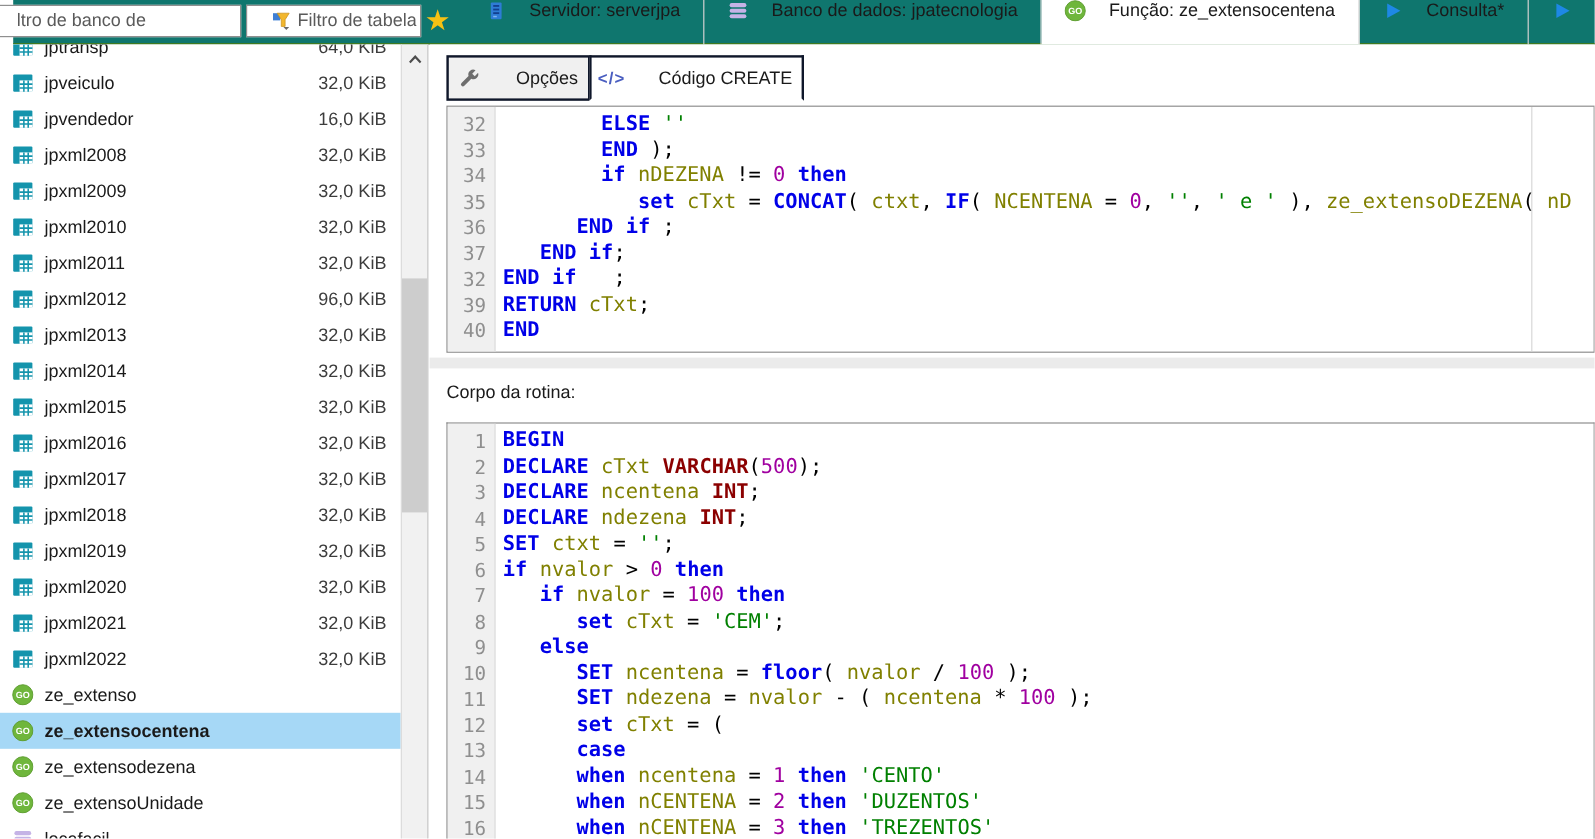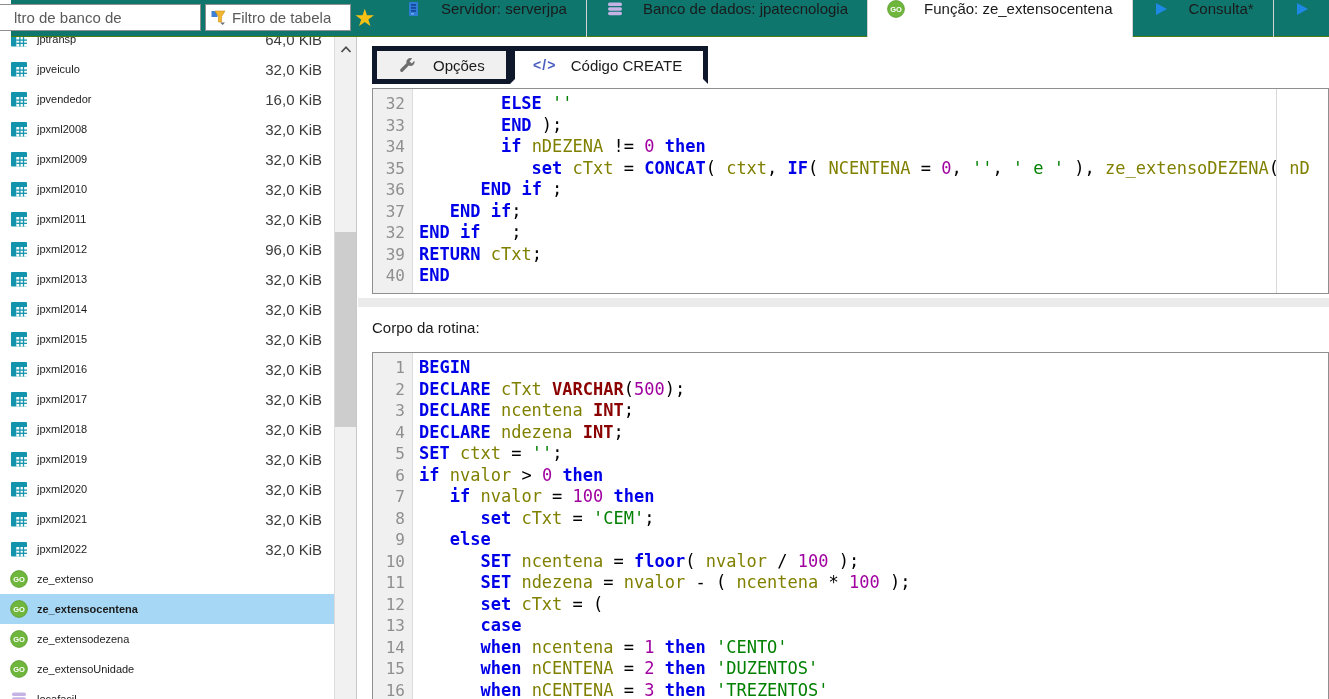--- a/index.html
+++ b/index.html
@@ -5,44 +5,44 @@
   *{margin:0;padding:0;box-sizing:border-box}
   html,body{background:#fff}
   body{font-family:"Liberation Sans",sans-serif}
   .app{position:relative;width:1329px;height:699px;overflow:hidden;background:#fff;color:#1a1a1a;font-size:15px}
 
   
   .topbar{position:absolute;left:11px;top:0;width:100%;height:37px;background:#0f766e;border-bottom:1px solid #4d7c0f}
   .finput{position:absolute;top:4px;height:27px;background:#fff;border:1px solid #8f8f8f;display:flex;align-items:center;gap:6px}
   .finput .ph{color:#5a5a5a;font-size:15px;white-space:nowrap;overflow:hidden}
   #db-filter{left:-14px;width:204px;padding-left:16px}
-  #table-filter{left:194px;width:146px;padding-left:5px}
+  #table-filter{left:194px;width:146px;padding-left:21px}
   .star{position:absolute;left:343px;top:2px;font-size:24px;color:#f6c114;line-height:32px}
   .maintabs{position:absolute;left:374px;top:0;right:0;height:37px;display:flex}
   .mtab{display:flex;gap:10px;padding:0 19px;border-right:1px solid #d2d2d2;white-space:nowrap;flex:0 0 auto;height:37px}
   .mtab.active{background:#fff}
   .mtab .lbl{font-size:15px}
 
   
   .sidebar{position:absolute;left:0;top:37px;width:334px;height:662px;background:#fff;overflow:hidden}
   .tree{margin-top:-13px}
   .trow{height:30px;display:flex;align-items:center;padding-left:10px;position:relative}
   .trow.selected{background:#a6d8f6}
   .trow.selected .tname{font-weight:bold}
   .ticon{width:18px;height:18px;margin-right:9px;flex:0 0 18px;display:flex;align-items:center;justify-content:center}
-  .tname{font-size:11px}
+  .tname{font-size:15px}
   .tsize{position:absolute;right:12px;color:#3c3c3c;font-size:15px}
   .sscroll{position:absolute;left:334px;top:37px;width:23px;height:662px;background:#f1f1f1;border-left:1px solid #dcdcdc;border-right:1px solid #c9c9c9}
   .sarrow{height:20px;display:flex;align-items:center;justify-content:center;padding-top:4px}
   .sthumb{position:absolute;left:0;right:0;top:195px;height:195px;background:#cdcdcd}
 
   
   .main{position:absolute;left:358px;top:37px;width:971px;height:662px;background:#fff}
   .subtabs{position:absolute;left:14px;top:9px;height:38px;display:flex}
-  .stab{display:flex;align-items:center;gap:8px;padding:0 21px;background:#f0f0f0;border:5px solid #0f172a;margin-right:-1px;white-space:nowrap;height:38px}
+  .stab{display:flex;align-items:center;gap:21px;padding:0 8px;background:#f0f0f0;border:2px solid #0f172a;margin-right:-1px;white-space:nowrap;height:38px}
   .stab.active{background:#fff;border-bottom-color:#fff}
   .code-glyph{color:#4a5ec0;font-weight:bold;font-size:14px;letter-spacing:1px}
 
   .editor{position:absolute;left:14px;right:0;border:1px solid #8f8f8f;background:#fff;display:flex;font-family:"DejaVu Sans Mono","Liberation Mono",monospace;font-size:17px;line-height:21.5px;overflow:hidden}
   #editor-top{top:51px;height:206px}
   #editor-body{top:315px;height:348px;border-bottom:none}
   .gutter{flex:0 0 40px;width:40px;background:#f0f0f0;border-right:1px solid #dcdcdc;text-align:right;padding:4px 7px 0 0;color:#8f8f8f;font-size:16px}
   .gnum{height:21.5px}
   .code{padding:4px 0 0 6px;position:relative;flex:1;overflow:hidden}
   .cline{white-space:pre;height:21.5px;position:relative;z-index:1}

